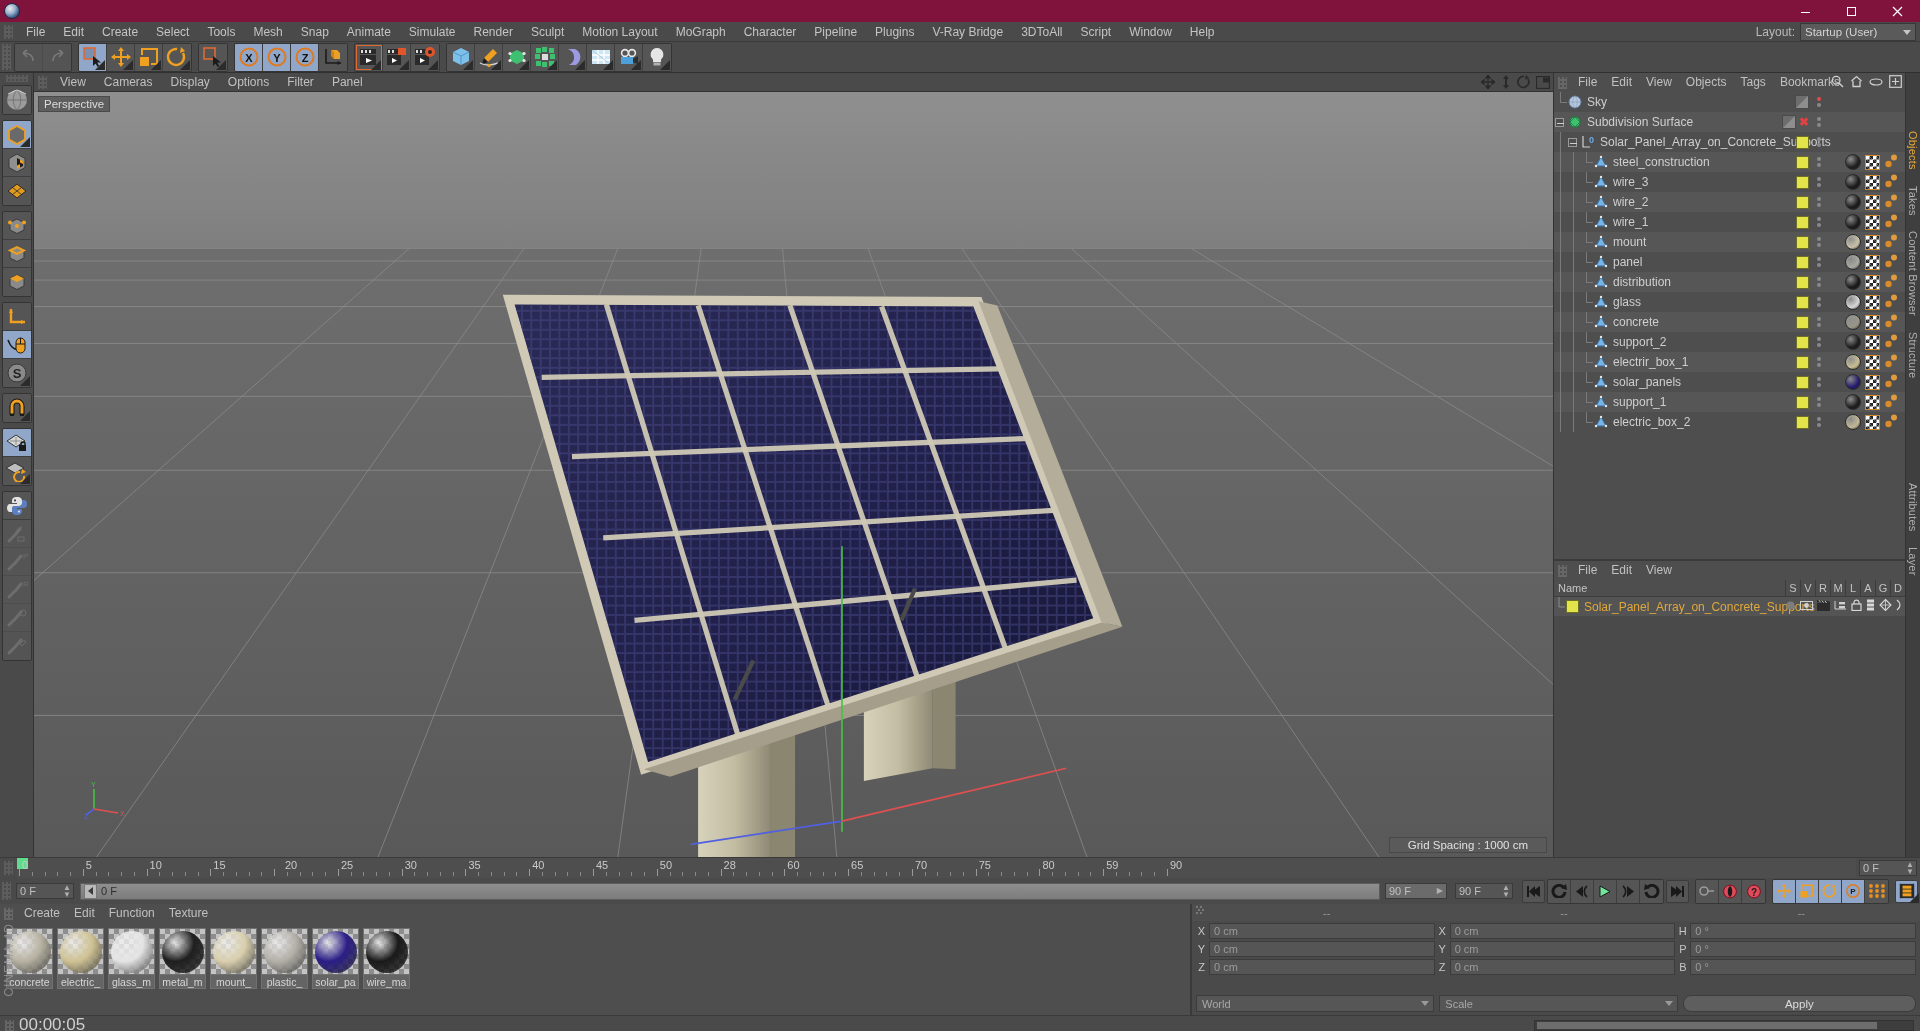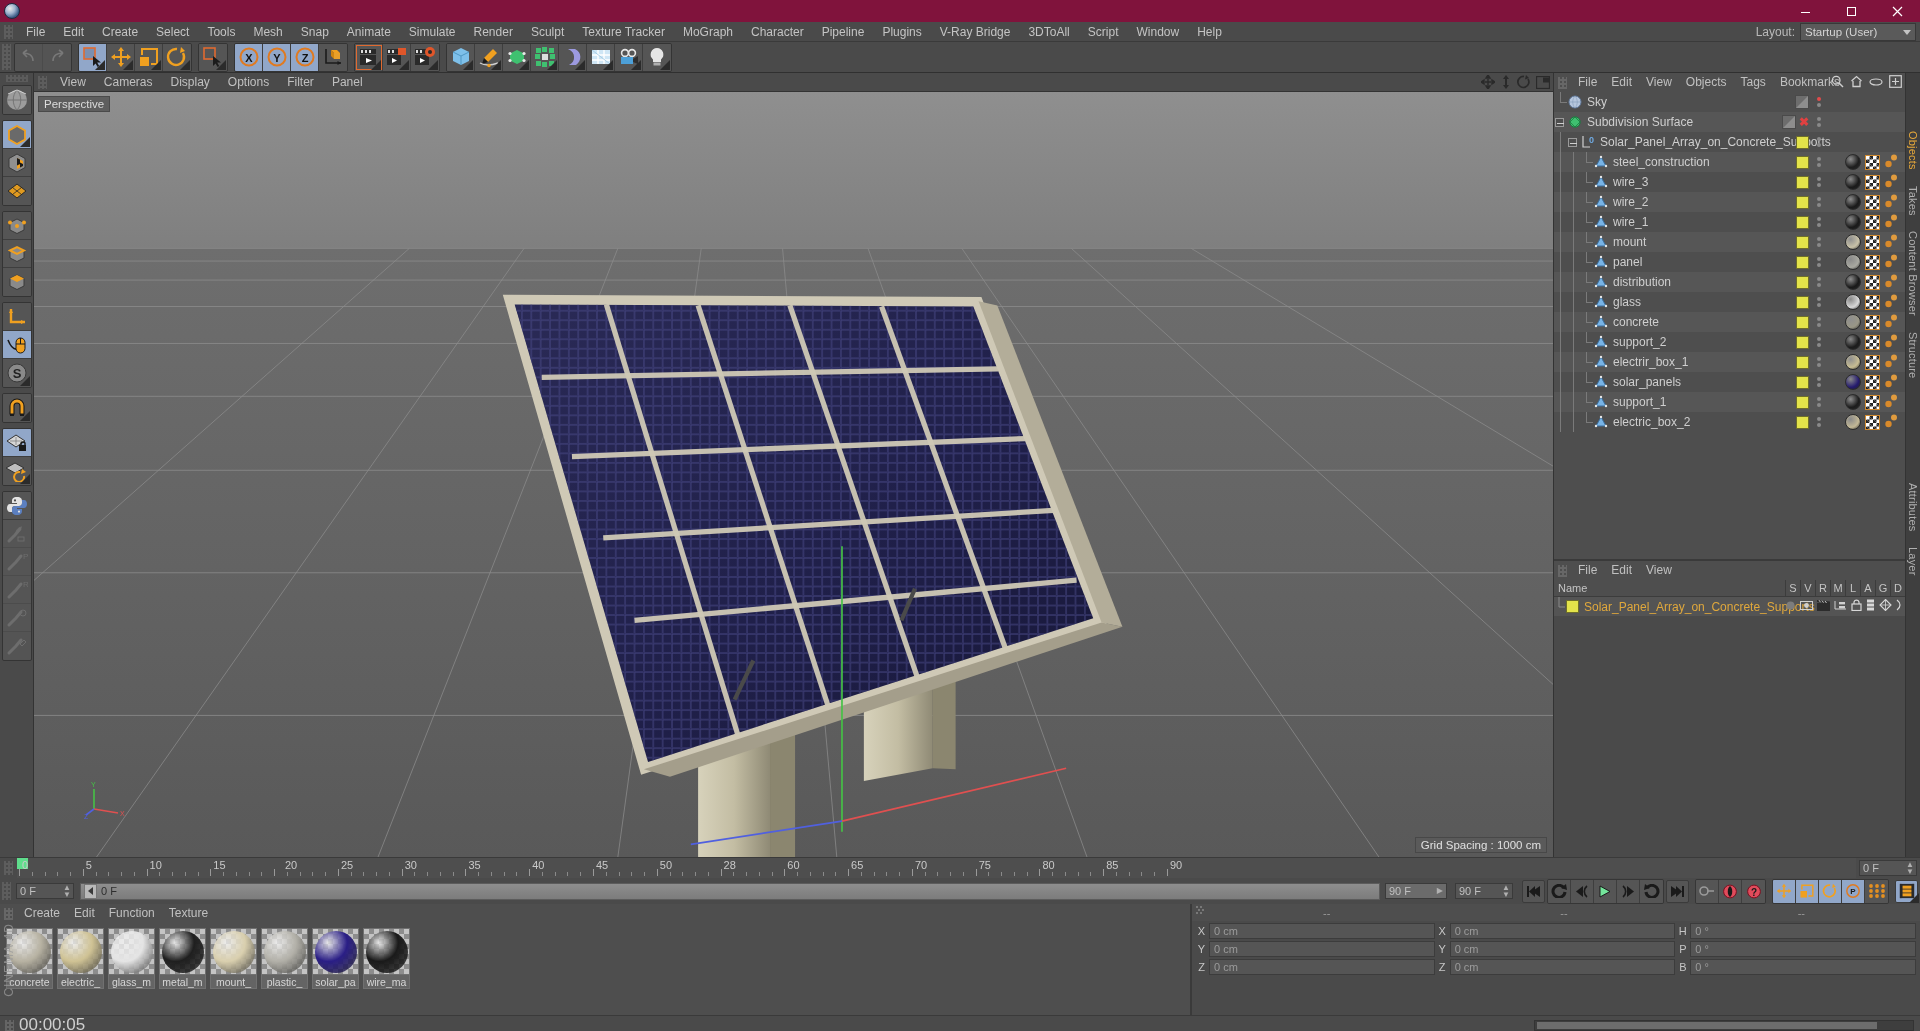--- a/index.html
+++ b/index.html
@@ -59,21 +59,21 @@
   
   .vp-col{flex:1;display:flex;flex-direction:column;min-width:0;}
   .vp-head{height:19px;background:#4a4a4a;display:flex;align-items:center;position:relative;border-bottom:1px solid #333;}
   .vp-head .mi{padding:0 9px;line-height:19px;font-size:12px;color:#c0c0c0;}
   .vp-icons{position:absolute;right:3px;display:flex;gap:5px;align-items:center;}
   .vp-icons svg{display:block}
   .viewport{flex:1;position:relative;overflow:hidden;background:#6a6a6a;}
   .persp-lbl{position:absolute;left:4px;top:4px;background:#5e5e5e;color:#dcdcdc;
     font-size:11.5px;padding:1px 5px;border:1px solid #4a4a4a;z-index:6;}
   .grid-lbl{position:absolute;right:6px;bottom:4px;background:#5a5a5a;color:#e0e0e0;
-    font-size:11.5px;padding:1px 5px;border:1px solid #484848;z-index:6;}
+    font-size:11.5px;padding:1px 18px;border:1px solid #484848;z-index:6;}
   .axis-gizmo{position:absolute;left:50px;bottom:38px;width:46px;height:40px;z-index:6;}
 
   
   .rightdock{width:352px;background:#4a4a4a;display:flex;flex-direction:column;flex:none;border-left:1px solid #333;}
   .om{height:488px;display:flex;flex-direction:column;border-bottom:2px solid #3a3a3a;}
   .pm-head{height:19px;background:#4e4e4e;display:flex;align-items:center;position:relative;}
   .pm-head .mi{padding:0 7px;line-height:19px;font-size:12px;color:#c0c0c0;}
   .pm-head .hgrip{width:9px;height:12px;background:
      repeating-linear-gradient(0deg,#787878 0 2px,transparent 2px 4px),
      repeating-linear-gradient(90deg,#787878 0 2px,transparent 2px 4px);
@@ -214,21 +214,21 @@
   <div class="mi">Edit</div>
   <div class="mi">Create</div>
   <div class="mi">Select</div>
   <div class="mi">Tools</div>
   <div class="mi">Mesh</div>
   <div class="mi">Snap</div>
   <div class="mi">Animate</div>
   <div class="mi">Simulate</div>
   <div class="mi">Render</div>
   <div class="mi">Sculpt</div>
-  <div class="mi">Texture Tracker</div>
+  <div class="mi">Motion Layout</div>
   <div class="mi">MoGraph</div>
   <div class="mi">Character</div>
   <div class="mi">Pipeline</div>
   <div class="mi">Plugins</div>
   <div class="mi">V-Ray Bridge</div>
   <div class="mi">3DToAll</div>
   <div class="mi">Script</div>
   <div class="mi">Window</div>
   <div class="mi">Help</div>
   <div class="layout-wrap">
@@ -1461,21 +1461,21 @@
           <div class="tick minor" style="left: 984.178px;"></div>
           <div class="tick minor" style="left: 996.933px;"></div>
           <div class="tick minor" style="left: 1009.69px;"></div>
           <div class="tick major" style="left: 1022.44px;"></div>
           <div class="tnum" style="left: 1025.44px;">80</div>
           <div class="tick minor" style="left: 1035.2px;"></div>
           <div class="tick minor" style="left: 1047.96px;"></div>
           <div class="tick minor" style="left: 1060.71px;"></div>
           <div class="tick minor" style="left: 1073.47px;"></div>
           <div class="tick major" style="left: 1086.22px;"></div>
-          <div class="tnum" style="left: 1089.22px;">85</div>
+          <div class="tnum" style="left: 1089.22px;">59</div>
           <div class="tick minor" style="left: 1098.98px;"></div>
           <div class="tick minor" style="left: 1111.73px;"></div>
           <div class="tick minor" style="left: 1124.49px;"></div>
           <div class="tick minor" style="left: 1137.24px;"></div>
           <div class="tick major" style="left: 1150px;"></div>
           <div class="tnum" style="left: 1153px;">90</div>
         </div>
     </div>
     <div class="fbox">
       <span>0 F</span>
@@ -1729,20 +1729,31 @@
       </div>
       <div class="cp-line">
         <span class="cp-lbl">Z</span>
         <span class="cp-in">0 cm</span>
         <span class="cp-lbl">Z</span>
         <span class="cp-in">0 cm</span>
         <span class="cp-lbl">B</span>
         <span class="cp-in">0 °</span>
       </div>
     </div>
+    <div class="cp-foot">
+      <span class="cp-sel">
+        <span>World</span>
+        <span class="arr"></span>
+      </span>
+      <span class="cp-sel">
+        <span>Scale</span>
+        <span class="arr"></span>
+      </span>
+      <span class="cp-apply">Apply</span>
+    </div>
   </div>
 </div>
 
 <div class="statusbar">
   <div class="sb-grip"></div>
   <div class="sb-time">00:00:05</div>
   <div class="sb-scroll">
       <i></i>
     </div>
 </div>

